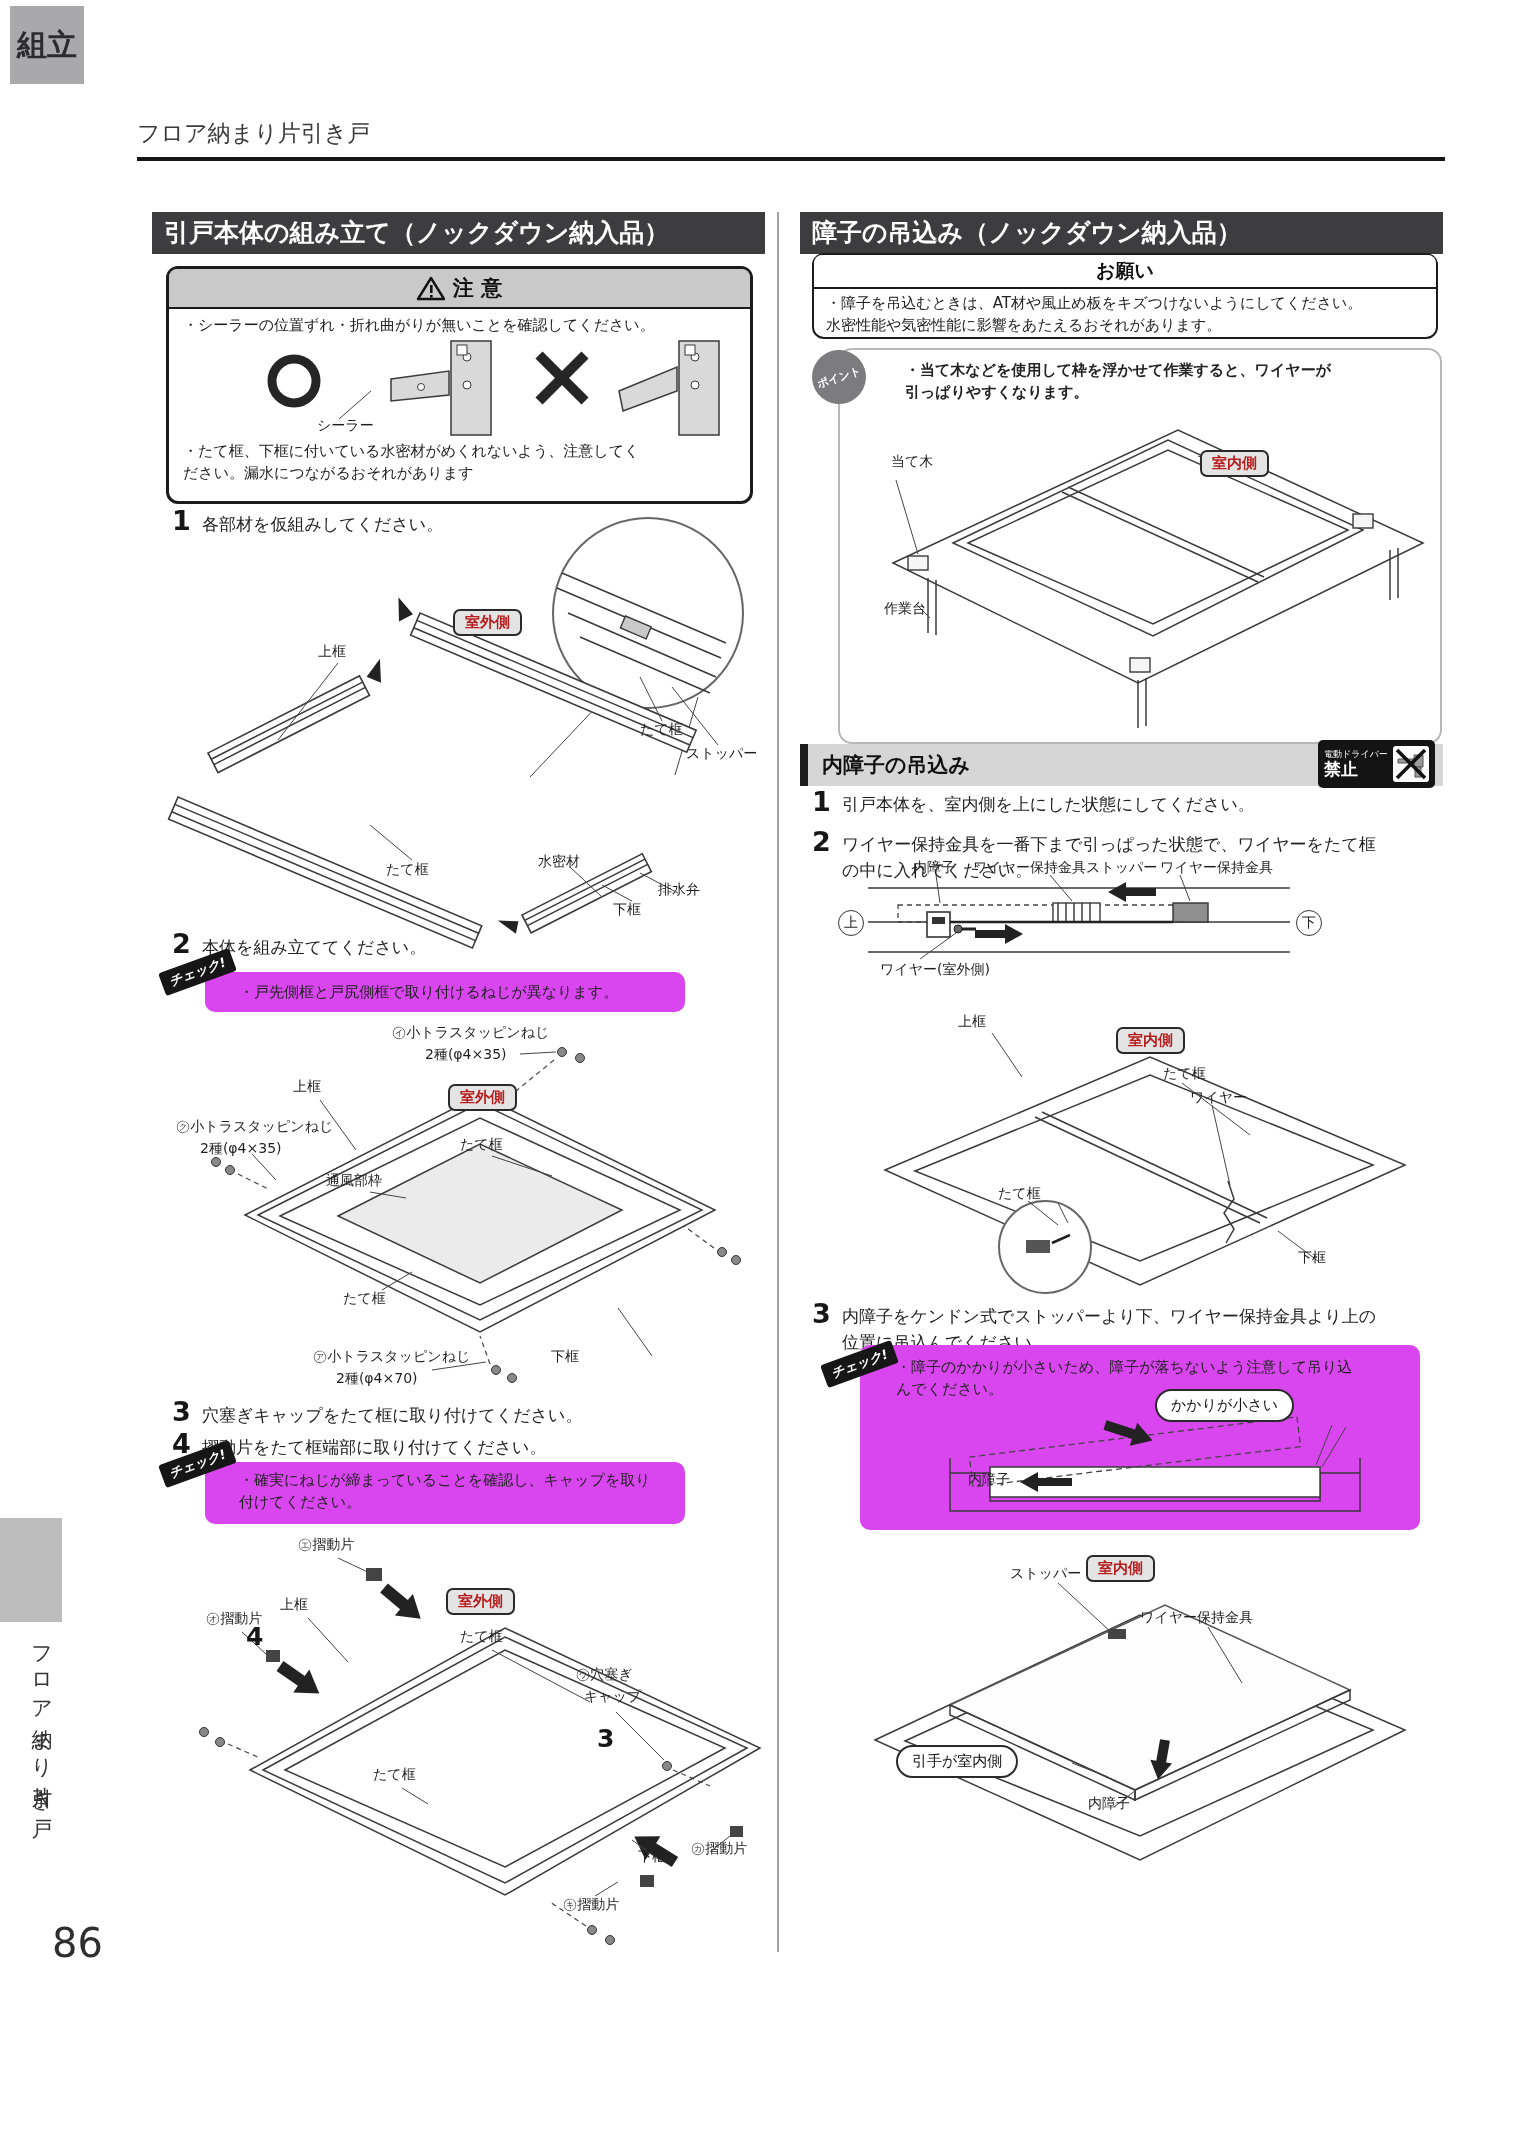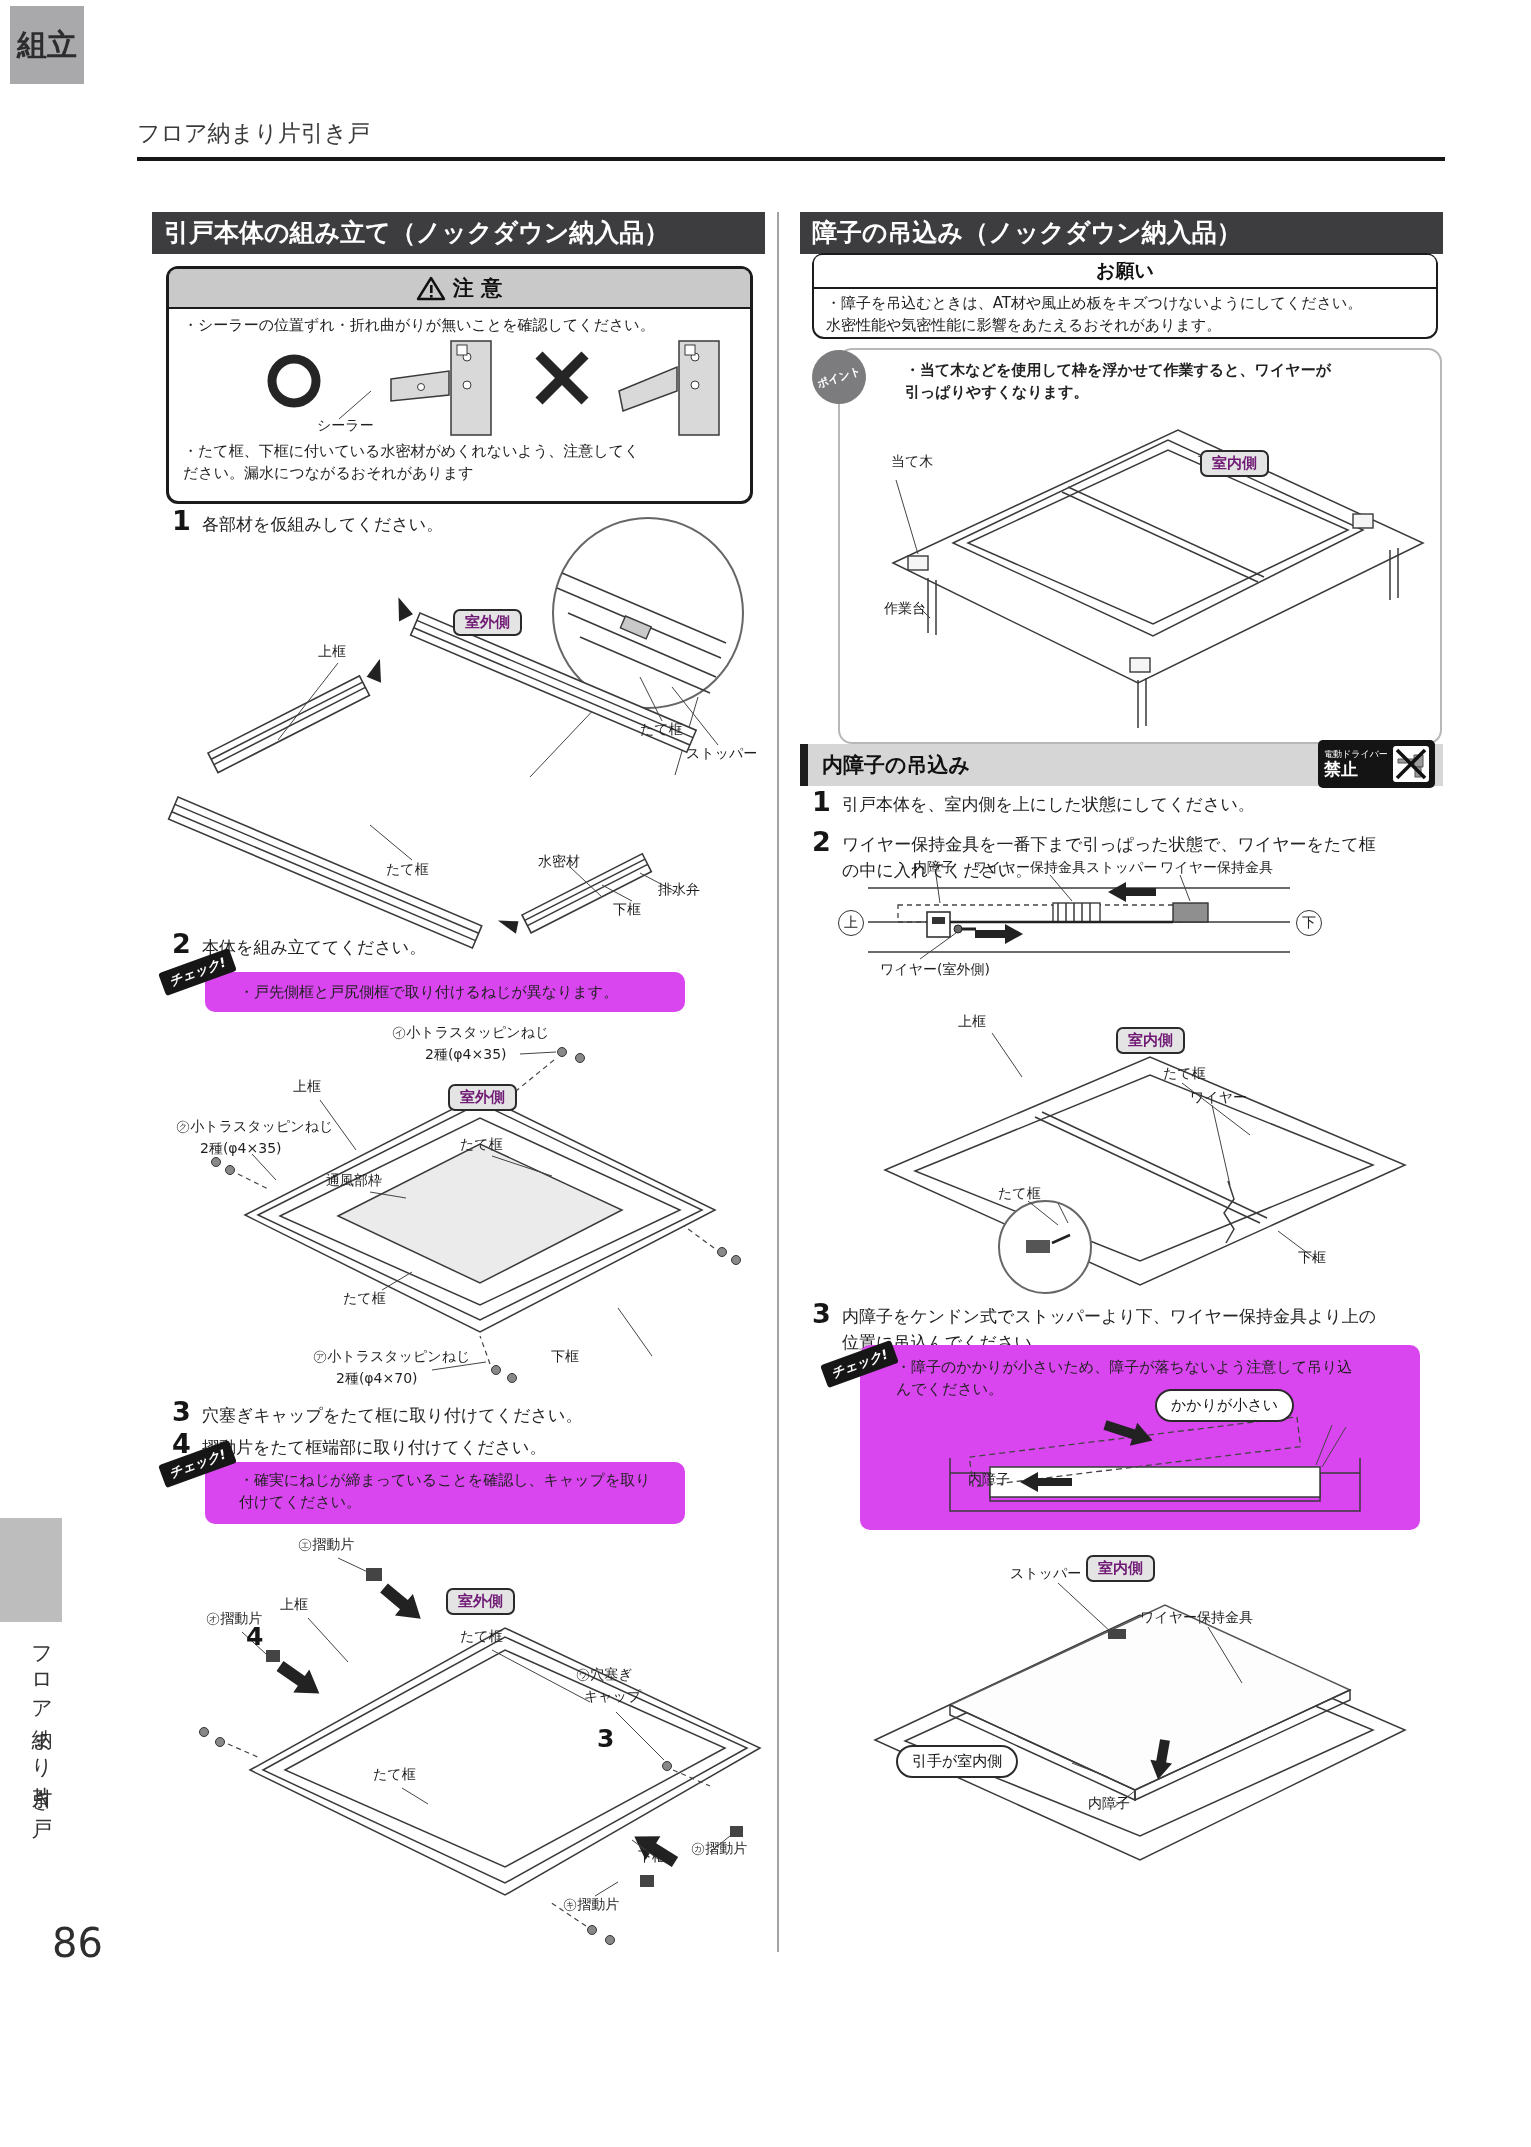--- a/index.html
+++ b/index.html
@@ -2,21 +2,21 @@
 <html><head>
 <meta charset="utf-8">
 <style>
   html,body{margin:0;padding:0;background:#f2f2f2;}
   .page{position:relative;width:1531px;height:2147px;background:#ffffff;
         font-family:"DejaVu Sans","Liberation Sans",sans-serif;color:#222;overflow:hidden;}
   .abs{position:absolute;}
   .lbl{position:absolute;font-size:14px;color:#1e1e1e;white-space:nowrap;line-height:1.25;}
   .lbl-c{text-align:center;}
   .badge{position:absolute;border:2px solid #2a2a2a;border-radius:7px;background:#e4e4e4;
-         padding:2px 10px;font-weight:bold;font-size:15px;color:#701a75;white-space:nowrap;}
+         padding:2px 10px;font-weight:bold;font-size:15px;color:#b91c1c;white-space:nowrap;}
   .bubble{position:absolute;border:2px solid #2a2a2a;border-radius:20px;background:#fff;
           padding:5px 14px;font-size:15px;color:#111;white-space:nowrap;}
   .step-num{position:absolute;font-weight:bold;font-size:27px;color:#161616;}
   .step-text{position:absolute;font-size:17px;color:#222;line-height:1.5;}
   .titlebar{position:absolute;height:42px;background:#3d3d3f;color:#fff;font-weight:bold;
             font-size:25px;line-height:42px;padding-left:12px;box-sizing:border-box;}
   .note-box{position:absolute;border:3px solid #1b1b1b;border-radius:12px;background:#fff;box-sizing:border-box;}
   .note-head{display:flex;align-items:center;justify-content:center;gap:8px;background:#c9c9c9;
              border-bottom:2px solid #1b1b1b;font-weight:bold;font-size:21px;height:38px;
              border-radius:8px 8px 0 0;color:#111;}

